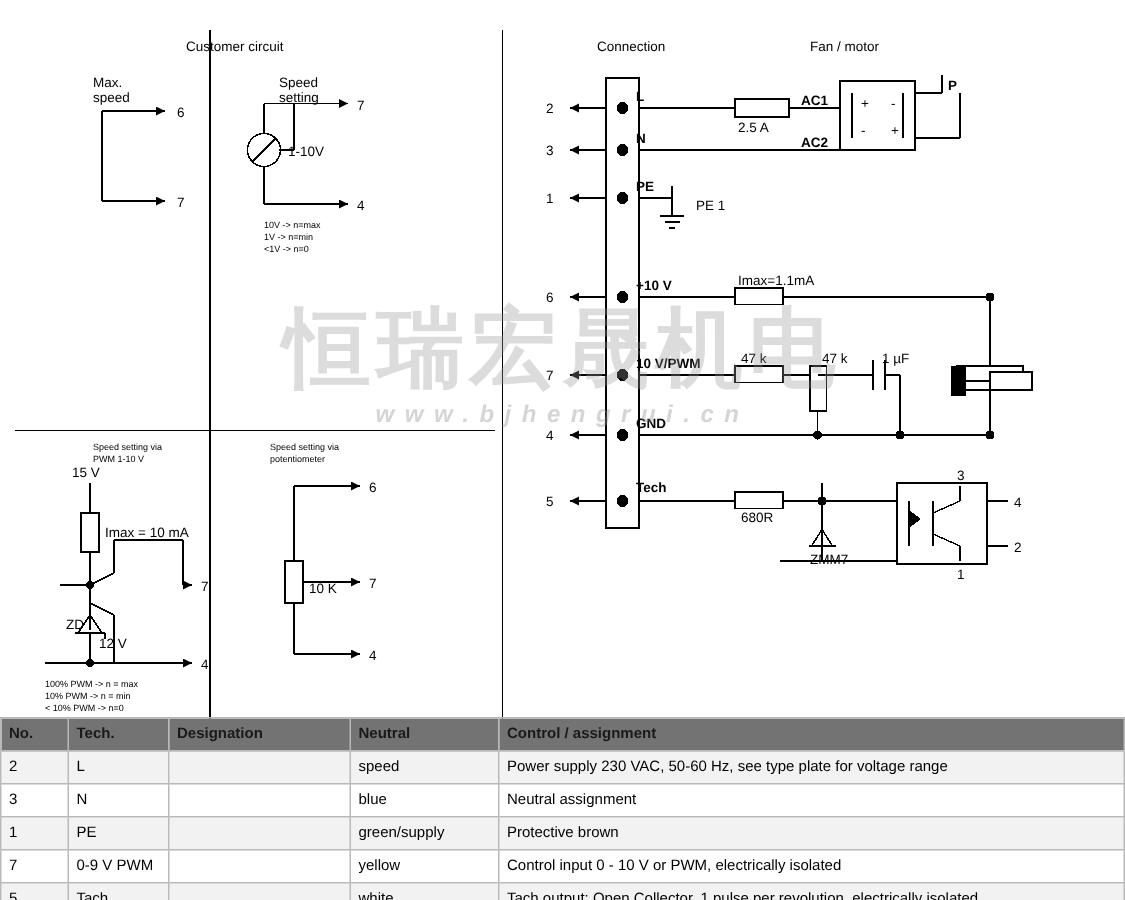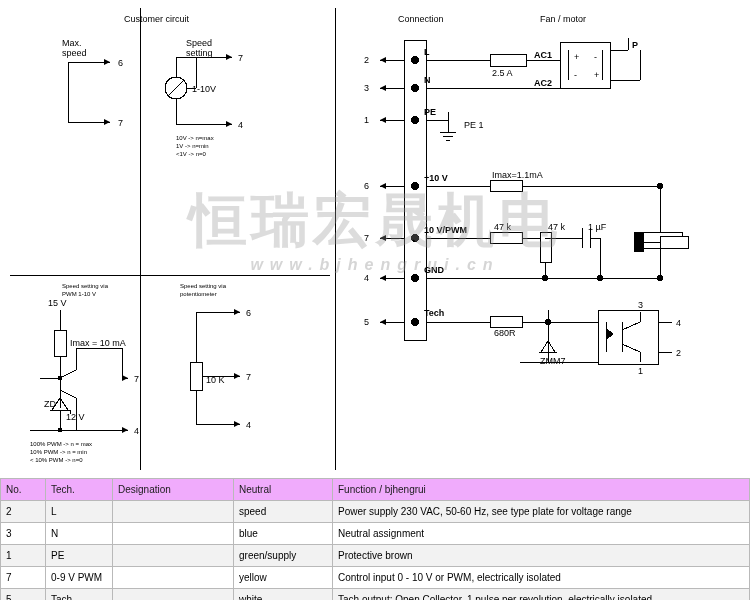--- a/index.html
+++ b/index.html
@@ -6,21 +6,21 @@
   body{
     width:750px;height:600px;
     background:#ffffff;
     font-family:"Liberation Sans", sans-serif;
     font-size:9px;
     color:#000;
     position:relative;
     overflow:hidden;
   }
   .diagram{
-    position:absolute;left:0;top:0;width:750px;height:478px;
+    position:absolute;left:0;top:12px;width:750px;height:478px;
   }
   svg.sheet{position:absolute;left:0;top:0;}
   .wm{
     position:absolute;left:0;top:190px;width:750px;
     text-align:center;
     pointer-events:none;
     user-select:none;
   }
   .wm .cn{
     font-family:"DejaVu Sans", sans-serif;
@@ -46,22 +46,22 @@
     font-size:10px;
   }
   table.legend th, table.legend td{
     border:1px solid #b9b9b9;
     padding:3px 5px;
     text-align:left;
     font-weight:normal;
     height:15px;
   }
   table.legend thead th{
-    background:#f0abfc;
-    font-weight:normal;
+    background:#737373;
+    font-weight:bold;
     color:#1a1a1a;
   }
   table.legend tbody tr:nth-child(odd) td{background:#f2f2f2;}
   table.legend tbody tr:nth-child(even) td{background:#ffffff;}
   .c-no{width:34px;}
   .c-conn{width:56px;}
   .c-desig{width:110px;}
   .c-colour{width:88px;}
   text{font-family:"Liberation Sans", sans-serif;}
 </style>
@@ -307,21 +307,21 @@
   </div>
 </div>
 
 <table class="legend">
   <thead>
     <tr>
       <th class="c-no">No.</th>
       <th class="c-conn">Tech.</th>
       <th class="c-desig">Designation</th>
       <th class="c-colour">Neutral</th>
-      <th>Function / bjhengrui</th>
+      <th>Control / assignment</th>
     </tr>
   </thead>
   <tbody>
     <tr>
       <td>2</td>
       <td>L</td>
       <td></td>
       <td>speed</td>
       <td>Power supply 230 VAC, 50-60 Hz, see type plate for voltage range</td>
     </tr>

